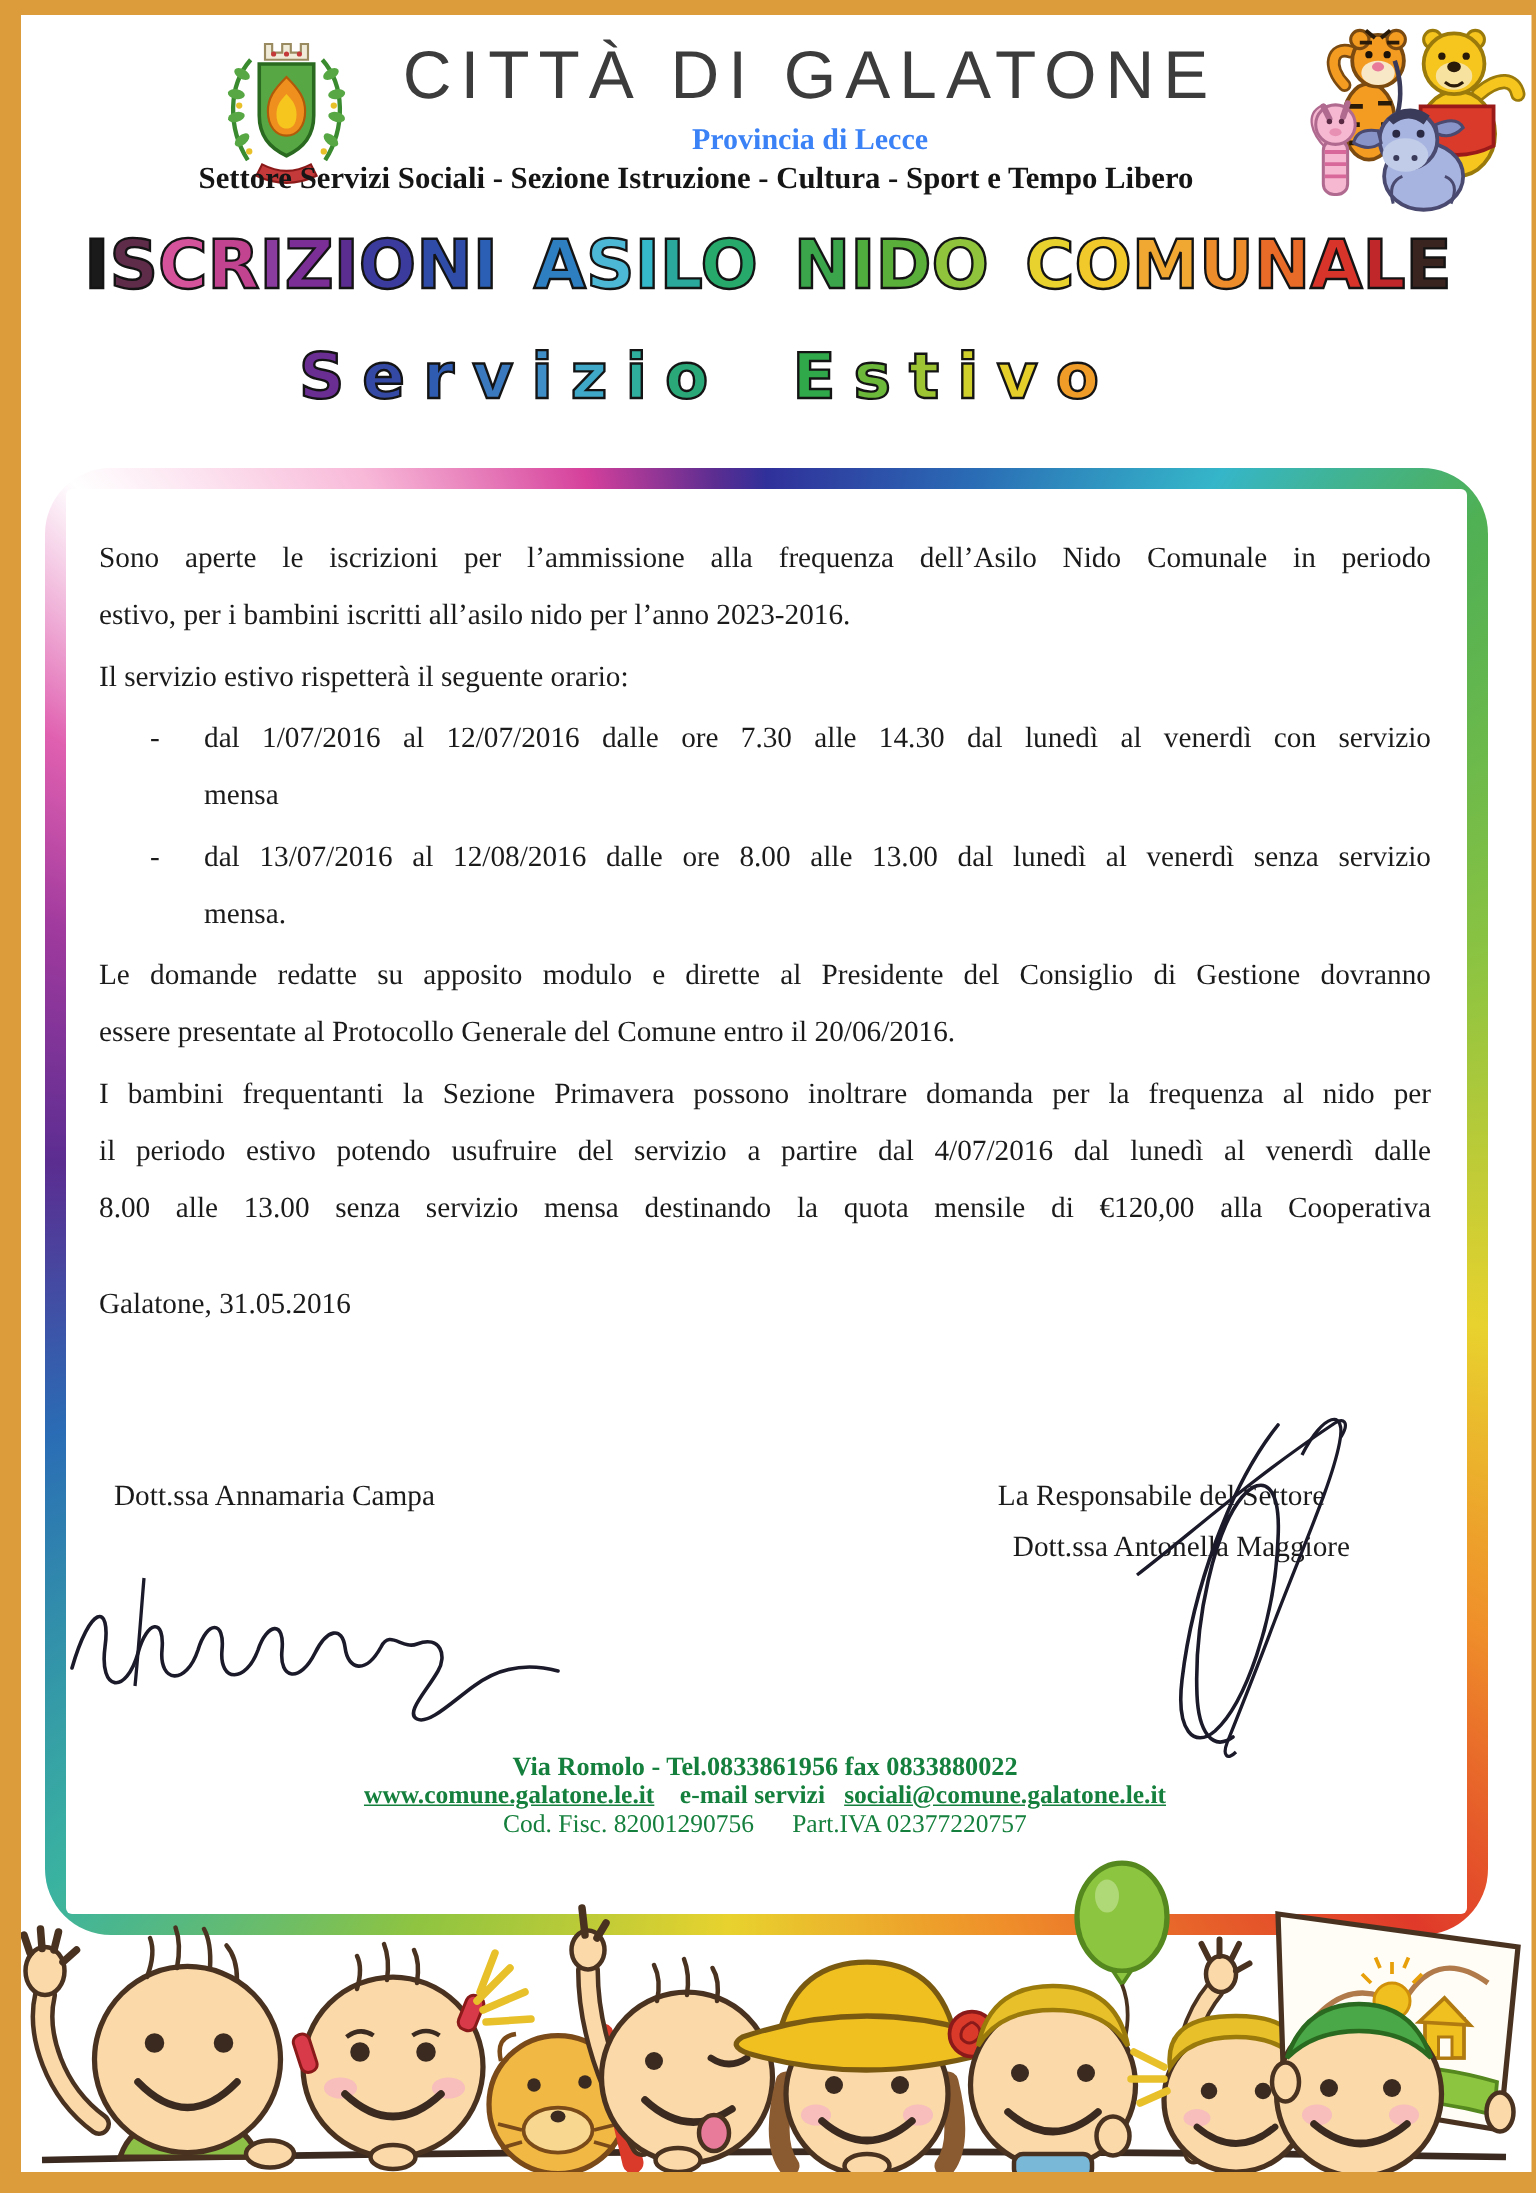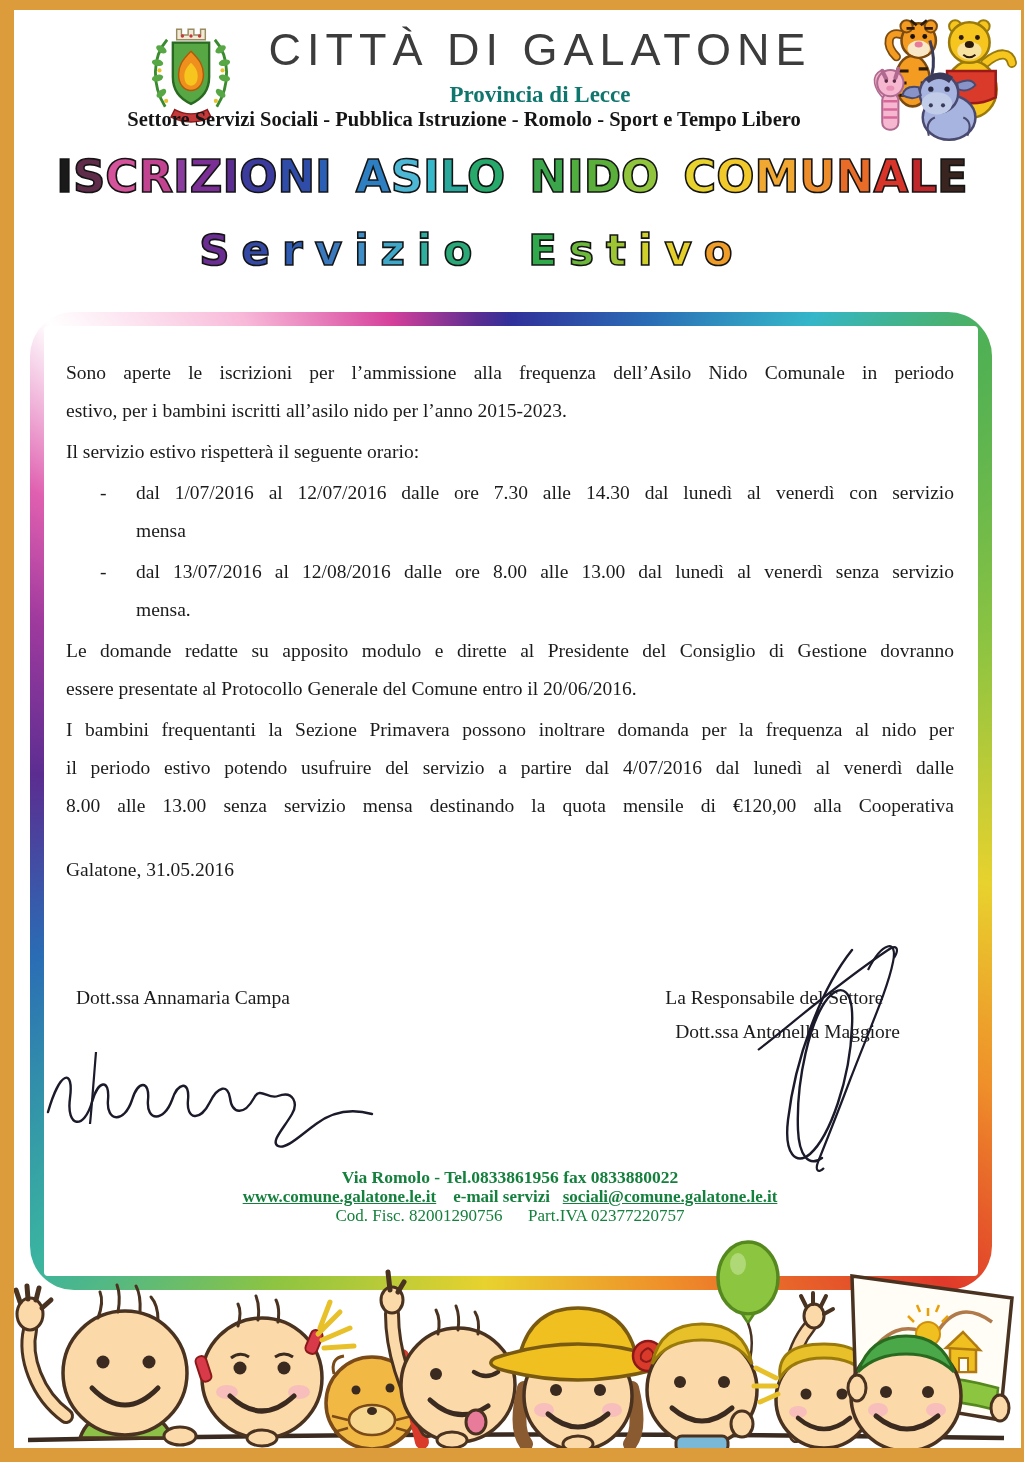--- a/index.html
+++ b/index.html
@@ -7,21 +7,21 @@
         font-family:"Liberation Serif",serif;padding-left:11px;}
   .frame{position:absolute;inset:0;border:14px solid #DD9C3C;border-top-width:10px;
          pointer-events:none;z-index:10;}
   .abs{position:absolute;}
 
   
   .city-title{left:230px;top:24px;width:620px;text-align:center;
     font-family:"Liberation Sans",sans-serif;font-size:45px;letter-spacing:6px;
     color:#3c3c3c;white-space:nowrap;}
   .city-sub{left:230px;top:82px;width:620px;text-align:center;
-    font-size:23px;font-weight:bold;color:#0f766e;}
+    font-size:20px;font-weight:bold;color:#3b82f6;}
   .city-tagline{left:14px;top:108px;width:900px;text-align:center;
     font-size:20.5px;font-weight:bold;color:#151515;white-space:nowrap;}
 
   
   .banner1{left:0;top:150px;width:1024px;text-align:center;white-space:nowrap;
     font-family:"DejaVu Sans",sans-serif;font-weight:bold;font-size:45px;
     -webkit-text-stroke:1.6px #141414;}
   .banner2{left:0;top:226px;width:944px;text-align:center;white-space:nowrap;
     font-family:"DejaVu Sans",sans-serif;font-weight:bold;font-size:42px;letter-spacing:12px;
     -webkit-text-stroke:1.6px #141414;}
@@ -84,21 +84,21 @@
       <circle cx="45" cy="24" r="1.8" fill="#c43a3a"></circle>
       <circle cx="54" cy="24" r="1.8" fill="#c43a3a"></circle>
     <path d="M26,31 h38 v36 c0,16 -10,24 -19,28 c-9,-4 -19,-12 -19,-28 z" fill="#57a845" stroke="#2a6a20" stroke-width="2.5"></path>
     <path d="M45,40 c9,9 13,15 13,24 c0,11 -6,17 -13,17 c-7,0 -13,-6 -13,-17 c0,-9 4,-15 13,-24 z" fill="#ef8f1e" stroke="#b05a0a" stroke-width="1.5"></path>
     <path d="M45,52 c5,5 7,9 7,14 c0,7 -3,10 -7,10 c-4,0 -7,-3 -7,-10 c0,-5 2,-9 7,-14 z" fill="#f6c51e"></path>
     <path d="M28,101 q17,9 34,0 l4,8 q-21,10 -42,0 z" fill="#c43a3a" stroke="#8a1a1a" stroke-width="1.5"></path>
   </svg>
 
   <div class="abs city-title">CITTÀ DI GALATONE</div>
   <div class="abs city-sub">Provincia di Lecce</div>
-  <div class="abs city-tagline">Settore Servizi Sociali - Pubblica Istruzione - Romolo - Sport e Tempo Libero</div>
+  <div class="abs city-tagline">Settore Servizi Sociali - Sezione Istruzione - Cultura - Sport e Tempo Libero</div>
 
   <svg class="abs" style="left:866px;top:6px;" width="152" height="142" viewBox="0 0 150 140">
 
     <g>
       <path d="M30,50 C18,38 22,24 34,28" stroke="#7a4a10" stroke-width="9" fill="none" stroke-linecap="round"></path>
       <path d="M30,50 C18,38 22,24 34,28" stroke="#f49b22" stroke-width="5.5" fill="none" stroke-linecap="round"></path>
       <ellipse cx="46" cy="74" rx="17" ry="25" fill="#f49b22" stroke="#7a4a10" stroke-width="2.5"></ellipse>
       <path d="M32,64 h10 M30,76 h10 M33,88 h10 M52,62 h9 M54,76 h8" stroke="#2a1a08" stroke-width="3"></path>
       <path d="M60,96 q16,8 12,22" stroke="#f49b22" stroke-width="6" fill="none"></path>
       <circle cx="52" cy="34" r="17" fill="#f49b22" stroke="#7a4a10" stroke-width="2.5"></circle>
@@ -155,21 +155,21 @@
   </svg>
 
   <div class="abs banner1"><span style="color: rgb(26, 26, 26);">I</span><span style="color: rgb(94, 43, 73);">S</span><span style="color: rgb(213, 83, 155);">C</span><span style="color: rgb(194, 67, 143);">R</span><span style="color: rgb(138, 61, 158);">I</span><span style="color: rgb(123, 47, 150);">Z</span><span style="color: rgb(92, 45, 145);">I</span><span style="color: rgb(59, 59, 158);">O</span><span style="color: rgb(47, 77, 168);">N</span><span style="color: rgb(43, 95, 181);">I</span><span class="wgap">&nbsp;</span><span style="color: rgb(46, 127, 194);">A</span><span style="color: rgb(77, 184, 214);">S</span><span style="color: rgb(53, 184, 201);">I</span><span style="color: rgb(42, 168, 155);">L</span><span style="color: rgb(39, 169, 108);">O</span><span class="wgap">&nbsp;</span><span style="color: rgb(58, 165, 74);">N</span><span style="color: rgb(79, 174, 62);">I</span><span style="color: rgb(90, 174, 58);">D</span><span style="color: rgb(143, 196, 60);">O</span><span class="wgap">&nbsp;</span><span style="color: rgb(232, 210, 46);">C</span><span style="color: rgb(242, 201, 42);">O</span><span style="color: rgb(240, 168, 50);">M</span><span style="color: rgb(237, 140, 43);">U</span><span style="color: rgb(232, 108, 40);">N</span><span style="color: rgb(216, 52, 42);">A</span><span style="color: rgb(192, 39, 42);">L</span><span style="color: rgb(58, 36, 32);">E</span></div>
   <div class="abs banner2"><span style="color: rgb(106, 45, 145);">S</span><span style="color: rgb(52, 73, 163);">e</span><span style="color: rgb(47, 92, 176);">r</span><span style="color: rgb(59, 121, 190);">v</span><span style="color: rgb(63, 142, 199);">i</span><span style="color: rgb(63, 168, 201);">z</span><span style="color: rgb(47, 174, 158);">i</span><span style="color: rgb(42, 168, 120);">o</span><span class="wgap">&nbsp;</span><span style="color: rgb(47, 169, 74);">E</span><span style="color: rgb(108, 184, 58);">s</span><span style="color: rgb(156, 196, 51);">t</span><span style="color: rgb(207, 208, 44);">i</span><span style="color: rgb(227, 206, 42);">v</span><span style="color: rgb(239, 156, 40);">o</span></div>
 
   <div class="abs notice-box">
     <div class="notice-inner">
       <div class="notice-content">
         <div class="para">
           <div class="line j">Sono aperte le iscrizioni per l’ammissione alla frequenza dell’Asilo Nido Comunale in periodo</div>
-          <div class="line">estivo, per i bambini iscritti all’asilo nido per l’anno 2015-2023.</div>
+          <div class="line">estivo, per i bambini iscritti all’asilo nido per l’anno 2023-2016.</div>
         </div>
         <div class="para">
           <div class="line">Il servizio estivo rispetterà il seguente orario:</div>
         </div>
         <div class="item">
           <div class="line j">dal 1/07/2016 al 12/07/2016 dalle ore 7.30 alle 14.30 dal lunedì al venerdì con servizio</div>
           <div class="line">mensa</div>
         </div>
         <div class="item">
           <div class="line j">dal 13/07/2016 al 12/08/2016 dalle ore 8.00 alle 13.00 dal lunedì al venerdì senza servizio</div>

